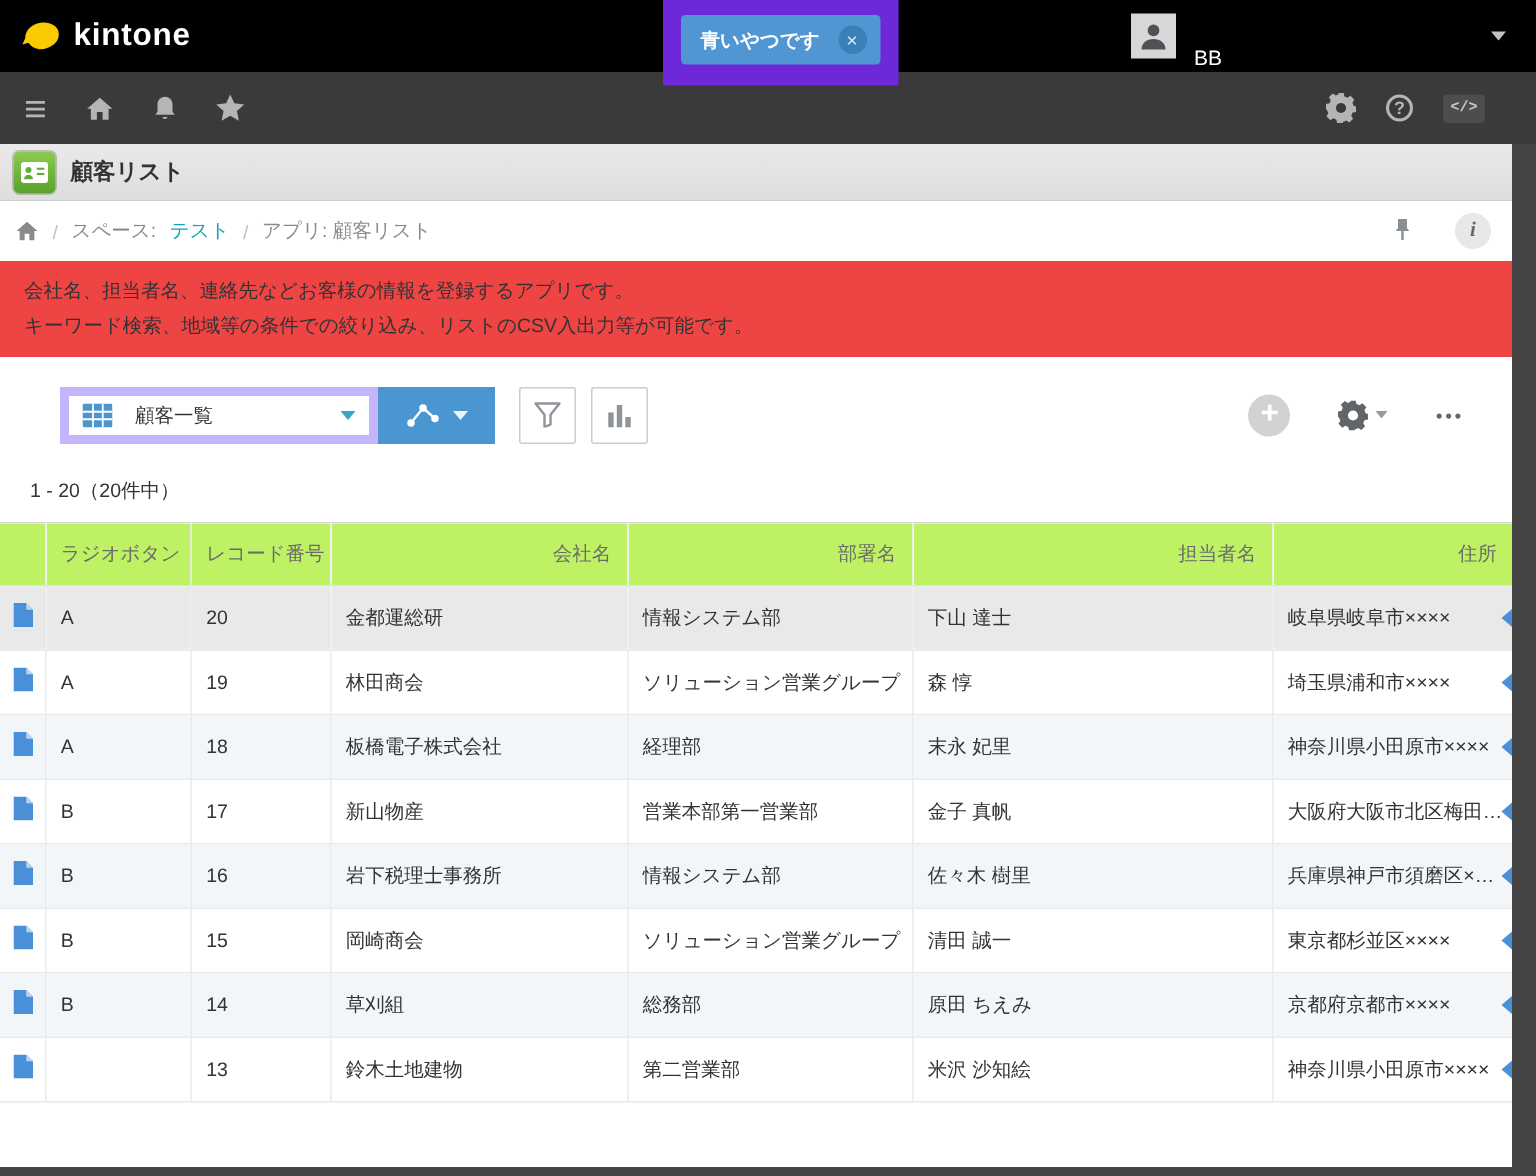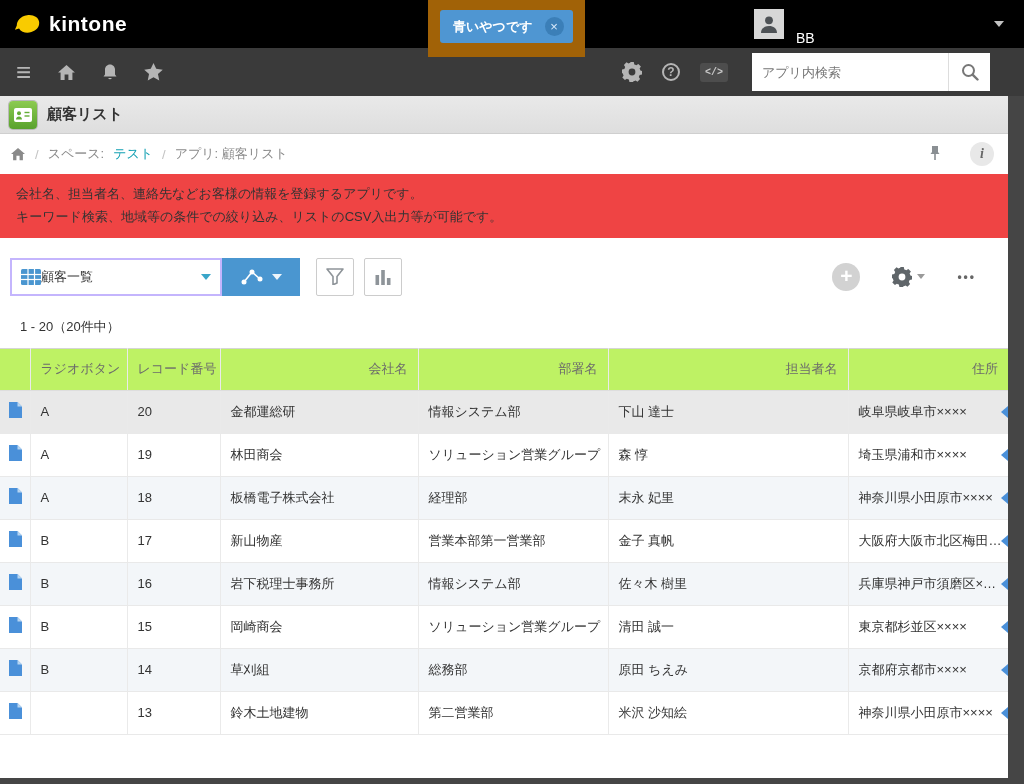--- a/index.html
+++ b/index.html
@@ -5,21 +5,21 @@
 <style>
   * { margin:0; padding:0; box-sizing:border-box; }
   html,body { background:#454545; }
   body { font-family:"Liberation Sans","DejaVu Sans",sans-serif; }
   .stage { position:relative; width:1024px; height:784px; background:#454545; overflow:hidden; }
 
   
   .topbar { position:relative; height:48px; background:#000; display:flex; align-items:center; padding-left:14px; }
   .logo { display:flex; align-items:center; gap:7px; }
   .logo-text { color:#fff; font-size:21px; font-weight:bold; letter-spacing:.5px; }
-  .tooltip-holder { position:absolute; left:428px; top:0; background:#a16207; padding:10px 12px 14px; z-index:6; }
+  .tooltip-holder { position:absolute; left:442px; top:0; background:#6d28d9; padding:10px 12px 14px; z-index:6; }
   .tooltip { background:#4f96d2; border-radius:3px; display:flex; align-items:center; gap:12px; padding:7px 9px 7px 13px; }
   .tooltip-text { color:#fff; font-size:13px; font-weight:bold; white-space:nowrap; }
   .tooltip-close { width:19px; height:19px; border-radius:50%; background:#3b7fb8; color:#d9eafb; font-size:13px; line-height:19px; text-align:center; cursor:pointer; }
   .user-area { margin-left:auto; display:flex; align-items:center; width:270px; padding-right:20px; }
   .avatar { width:30px; height:30px; background:#d7d7d7; display:flex; align-items:center; justify-content:center; }
   .user-name { color:#fff; font-size:14px; margin-left:12px;margin-top:28px; }
   .chev { width:0; height:0; border-left:5px solid transparent; border-right:5px solid transparent; border-top:6px solid currentColor; display:inline-block; }
   .user-chev { margin-left:auto; color:#c2c2c2; }
 
   
@@ -43,21 +43,21 @@
   .crumbs { height:40px; display:flex; align-items:center; padding:0 14px 0 10px; gap:9px; font-size:13px; color:#8a8a8a; background:#fff; }
   .crumb-sep { color:#c2c2c2; }
   .crumb-link { color:#17a2b4; cursor:pointer; }
   .crumb-right { margin-left:auto; display:flex; align-items:center; gap:28px; }
   .info-circle { width:24px; height:24px; border-radius:50%; background:#e8e8e8; color:#666; font-family:"Liberation Serif",serif; font-style:italic; font-weight:bold; font-size:14px; line-height:24px; text-align:center; cursor:pointer; }
 
   .desc { background:#ef4444; padding:9px 16px; font-size:13px; color:#333; line-height:1.75; }
 
   
   .viewbar { display:flex; align-items:center; margin:20px 20px 0 10px; height:38px; }
-  .view-select { display:flex; align-items:center; gap:0; width:212px; height:38px; background:#fff; border:2px solid #c4b5fd; padding:0 9px; cursor:pointer; }
+  .view-select { display:flex; align-items:center; gap:15px; width:212px; height:38px; background:#fff; border:6px solid #c4b5fd; padding:0 9px; cursor:pointer;margin-left:30px; }
   .vs-label { font-size:13px; color:#333; }
   .vs-chev { margin-left:auto; color:#3aa6c9; }
   .graph-btn { display:flex; align-items:center; justify-content:center; gap:9px; width:78px; height:38px; background:#4a96d0; cursor:pointer; }
   .graph-chev { color:#fff; opacity:.9; }
   .icon-btn { width:38px; height:38px; border:1px solid #ccc; border-radius:2px; background:#fff; display:flex; align-items:center; justify-content:center; cursor:pointer; }
   .filter-btn { margin-left:16px; }
   .chart-btn { margin-left:10px; }
   .vb-right { margin-left:auto; display:flex; align-items:center; gap:32px; padding-right:12px; }
   .plus-btn { width:28px; height:28px; border-radius:50%; background:#d2d2d2; color:#fff; font-size:21px; font-weight:bold; line-height:26px; text-align:center; cursor:pointer; }
   .gear-wrap { display:flex; align-items:center; gap:5px; cursor:pointer; }
@@ -130,29 +130,20 @@
 
     <div class="nav-right">
       <span class="nav-icon">
         <svg width="20" height="20" viewBox="0 0 20 20">
             <path d="M8.2 0 H11.8 L12.3 2.4 A8 8 0 0 1 14.3 3.2 L16.3 1.9 L18.9 4.5 L17.6 6.5 A8 8 0 0 1 18.4 8.5 L20 9 V12.6 L17.6 13.1 A8 8 0 0 1 16.8 15.1 L18.1 17.1 L15.5 19.7 L13.5 18.4 A8 8 0 0 1 11.5 19.2 L11 20 H7.4 L6.9 17.6 A8 8 0 0 1 4.9 16.8 L2.9 18.1 L0.3 15.5 L1.6 13.5 A8 8 0 0 1 0.8 11.5 L0 11 V7.4 L2.4 6.9 A8 8 0 0 1 3.2 4.9 L1.9 2.9 L4.5 0.3 L6.5 1.6 A8 8 0 0 1 8.5 0.8 Z" fill="#b5b5b5"></path>
             <circle cx="10" cy="10" r="3.4" fill="#3a3a3a"></circle>
           </svg>
       </span>
       <span class="help-circle">?</span>
       <span class="code-chip">&lt;/&gt;</span>
-      <div class="search">
-        <input class="search-input" type="text" placeholder="アプリ内検索" style="">
-        <button class="search-btn">
-          <svg width="18" height="18" viewBox="0 0 18 18">
-              <circle cx="7.5" cy="7.5" r="5.5" fill="none" stroke="#777" stroke-width="2"></circle>
-              <line x1="11.8" y1="11.8" x2="16.5" y2="16.5" stroke="#777" stroke-width="2.4" stroke-linecap="round"></line>
-            </svg>
-        </button>
-      </div>
     </div>
   </nav>
 
   <div class="page">
 
     <div class="appbar">
       <span class="app-icon">
         <svg width="18" height="14" viewBox="0 0 18 14">
             <rect x="0" y="0" width="18" height="14" rx="2" fill="#fff"></rect>
             <circle cx="5" cy="5.3" r="2" fill="#63ad35"></circle>

